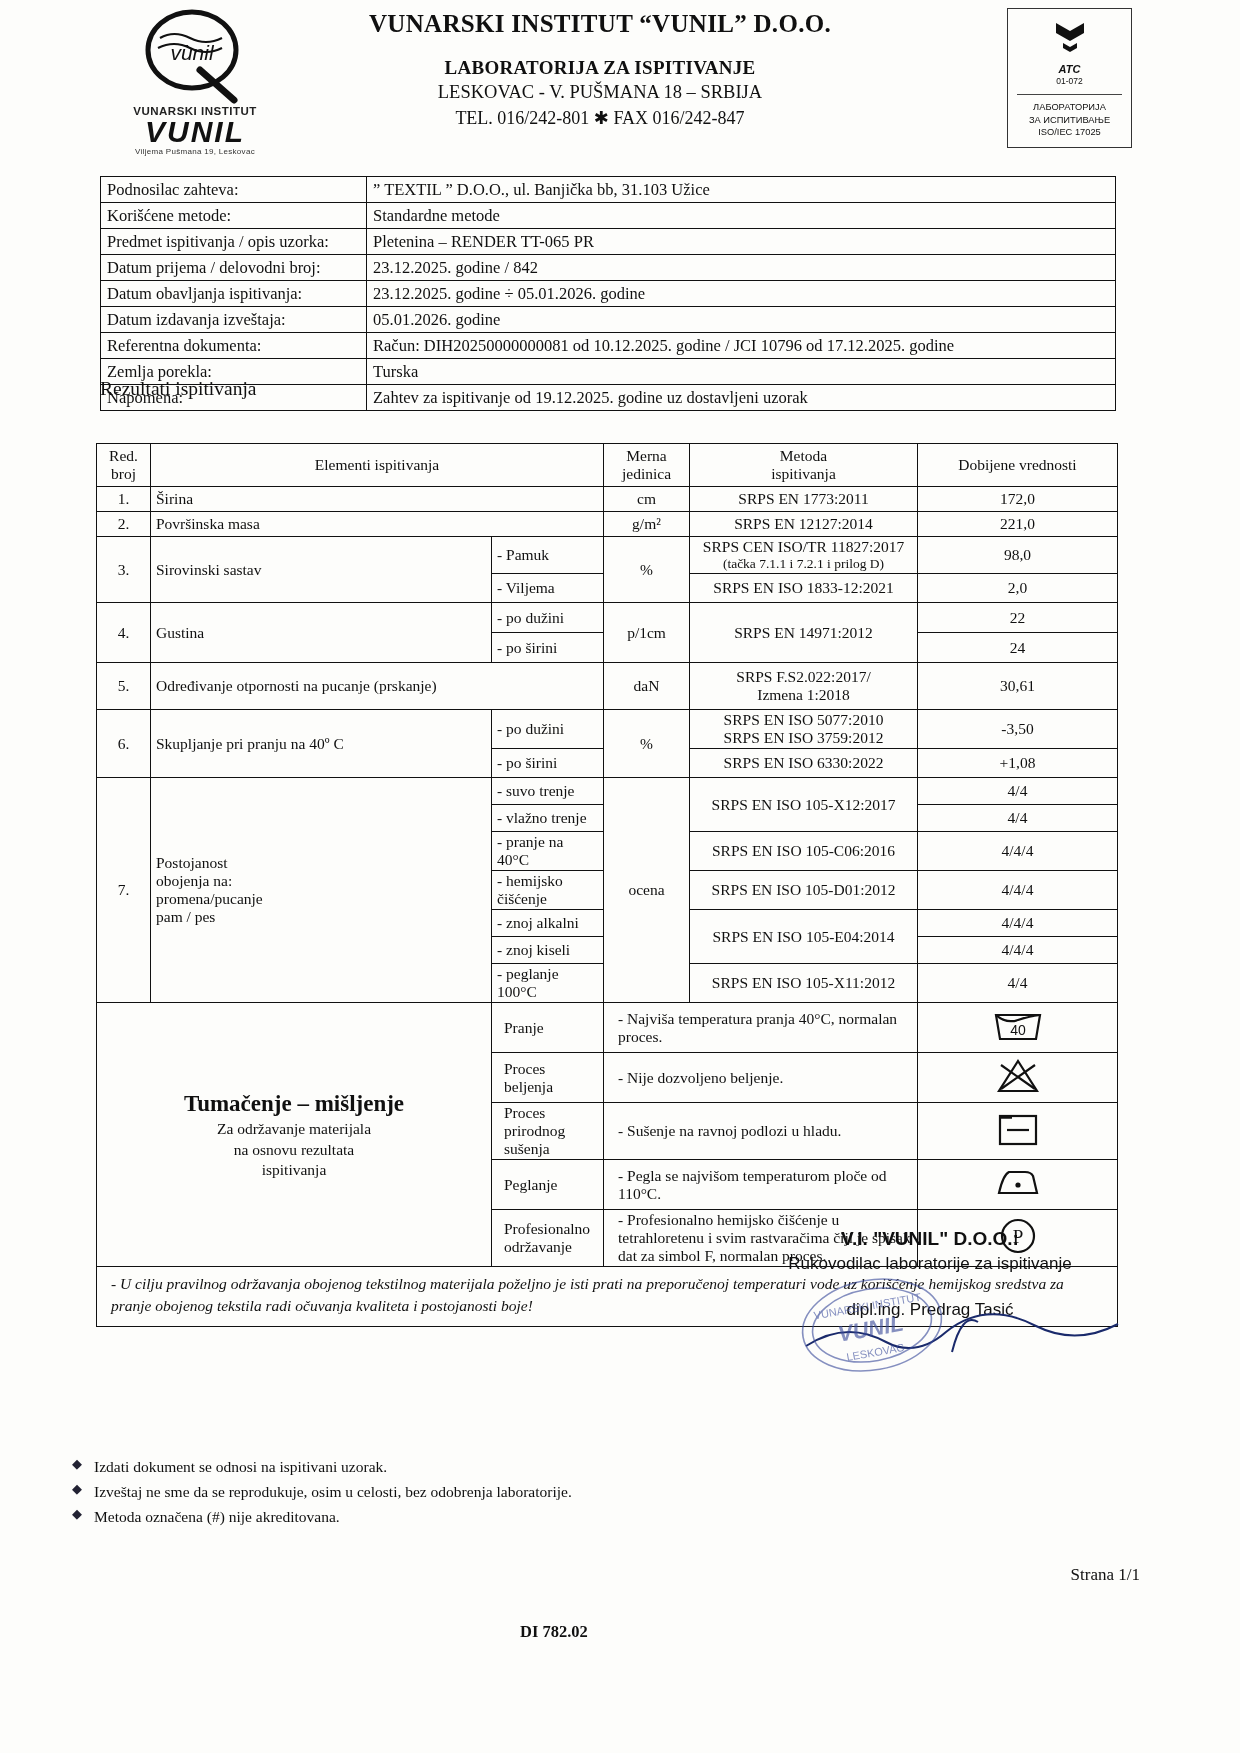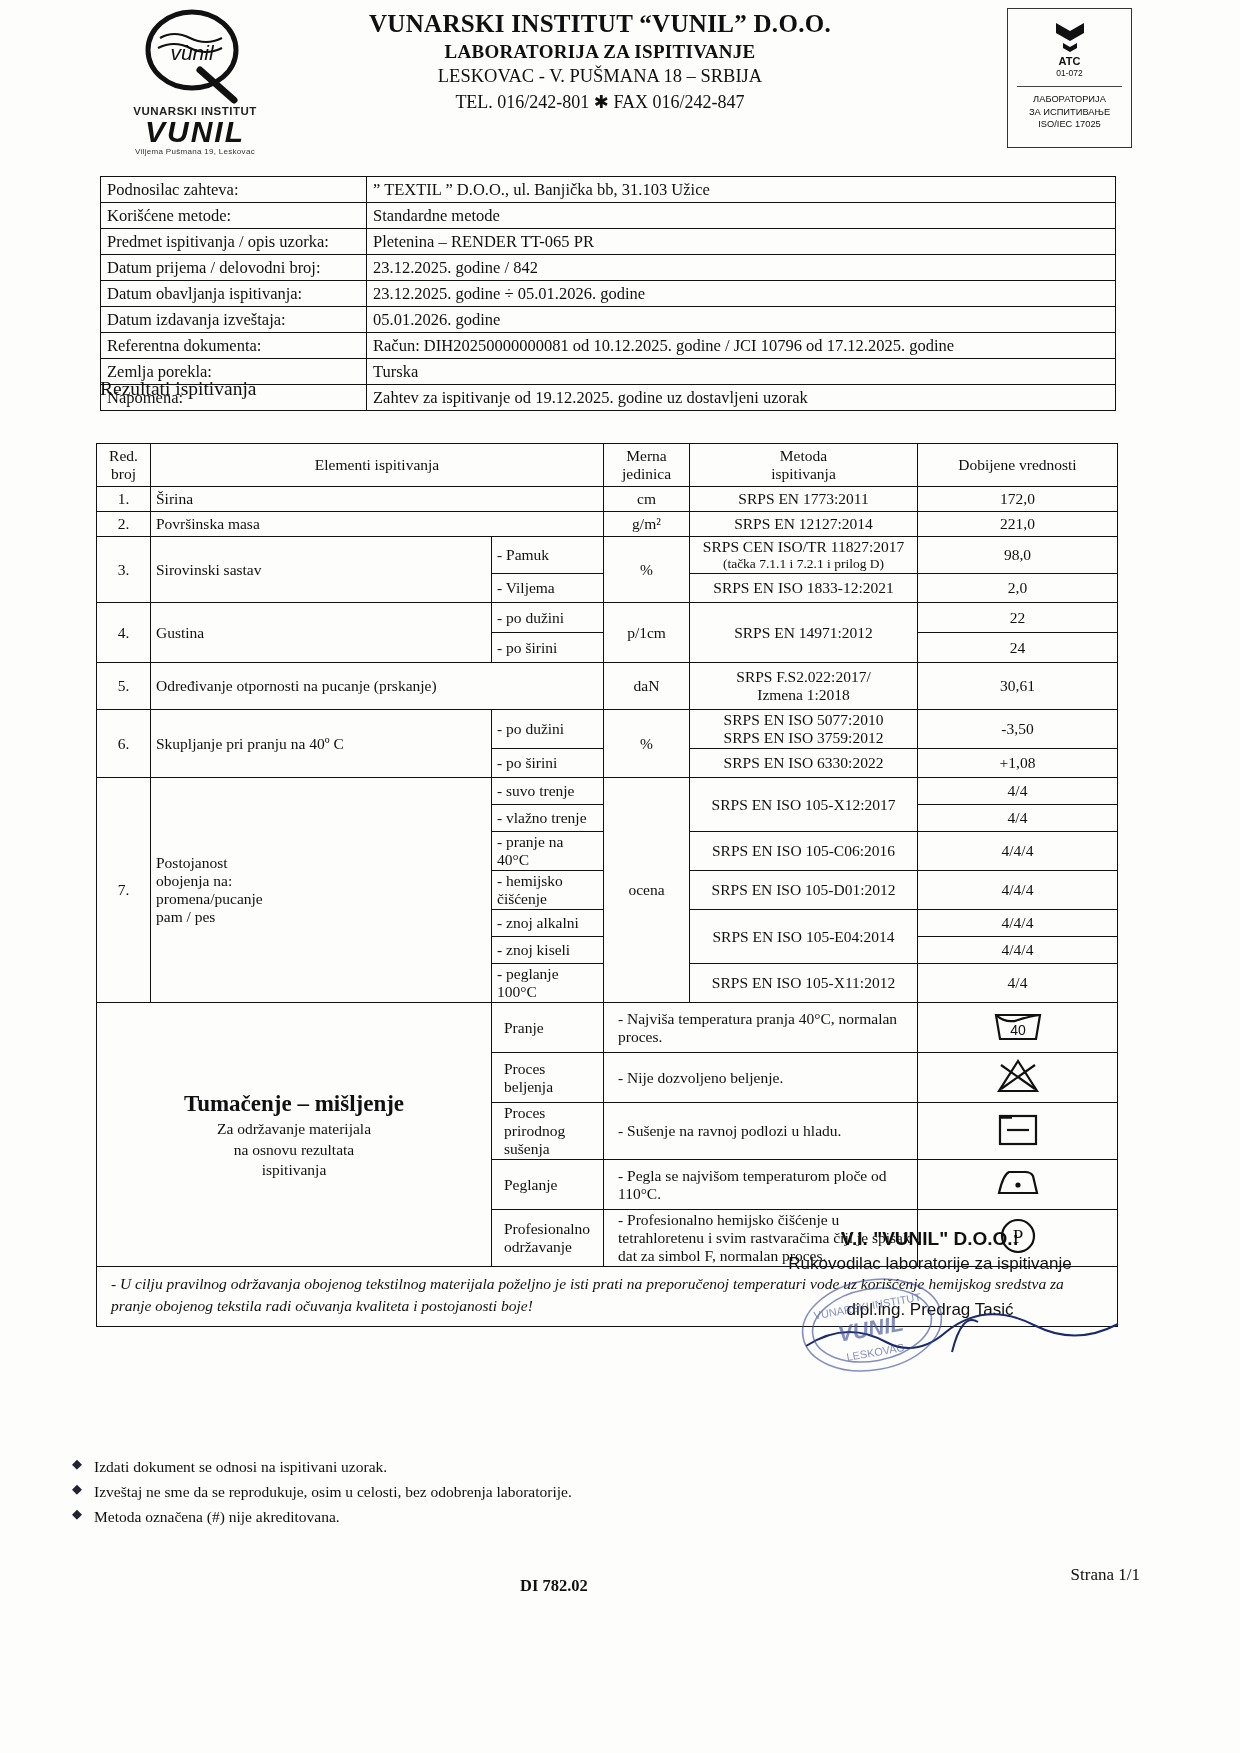--- a/index.html
+++ b/index.html
@@ -17,30 +17,30 @@
   .header { position:relative; height:170px; }
   .logo-block { position:absolute; left:95px; top:8px; width:200px; text-align:center; }
   .logo-q { position:relative; width:130px; height:95px; margin:0 auto; }
   .logo-q svg { display:block; }
   .logo-sub1 { font-family:"Liberation Sans", sans-serif; font-size:11.5px; letter-spacing:.5px; font-weight:bold; color:#222; margin-top:2px;}
   .logo-vunil { font-family:"Liberation Sans", sans-serif; font-size:30px; font-weight:bold; font-style:italic; letter-spacing:2px; color:#111; line-height:1; }
   .logo-addr { font-family:"Liberation Sans", sans-serif; font-size:8px; color:#333; letter-spacing:.3px; }
 
   .title-block { position:absolute; left:290px; top:10px; width:620px; text-align:center; }
   .t1 { font-size:25px; font-weight:bold; letter-spacing:.3px; }
-  .t2 { font-size:19px; font-weight:bold; margin-top:3px; letter-spacing:.3px;}
+  .t2 { font-size:19px; font-weight:bold; margin-top:19px; letter-spacing:.3px;}
   .t3 { font-size:18.5px; margin-top:3px; }
   .t4 { font-size:18px; margin-top:4px; }
   .report-line { margin-top:26px; text-align:center; }
   .report-title { font-size:24px; font-style:italic; font-weight:bold; letter-spacing:.4px; }
   .report-no { font-size:23px; font-style:italic; font-weight:bold; border-bottom:2px solid #111; padding:0 10px 1px 12px; margin-left:8px; }
 
   .atc-box { position:absolute; right:108px; top:8px; width:125px; height:140px; border:1.2px solid #333; text-align:center; box-sizing:border-box; padding-top:10px;}
   .atc-mark { margin:0 auto; width:40px; height:34px; }
-  .atc-name { font-family:"Liberation Sans", sans-serif; font-size:11px; font-weight:bold; margin-top:2px;}
+  .atc-name { font-family:"Liberation Sans", sans-serif; font-size:11px; font-weight:bold; margin-top:10px;font-style:italic;}
   .atc-code { font-family:"Liberation Sans", sans-serif; font-size:8.5px; margin-top:1px;}
   .atc-hr { width:86%; margin:8px auto 6px; border-top:1px solid #444;}
   .atc-l { font-family:"Liberation Sans", sans-serif; font-size:9.3px; line-height:1.35; }
 
   
   .info-table { position:absolute; left:100px; top:176px; width:1016px; border:1.2px solid #111; border-collapse:collapse; }
   .info-table td { border:1px solid #111; font-size:16.5px; padding:1px 6px; vertical-align:middle; height:23px;}
   .info-table td.k { width:253px; }
   .info-table td.v { }
 
@@ -70,21 +70,21 @@
   .sig1 { font-size:19px; font-weight:bold; }
   .sig2 { font-size:17px; margin-top:4px;}
   .sig3 { font-size:17px; margin-top:26px;}
   .sig-line { position:absolute; right:118px; top:1316px; width:320px; height:40px; }
 
   .stamp { position:absolute; left:790px; top:1270px; width:220px; height:110px; opacity:.72; }
 
   .bullets { position:absolute; left:72px; top:1455px; font-size:15.5px; line-height:1.6; }
   .bullets .b { display:flex; align-items:flex-start; }
   .bullets .dia { color:#223; margin-right:12px; font-size:13px; line-height:1.45;}
-  .di { position:absolute; left:520px; top:1576px; font-weight:bold; font-size:16.5px; font-family:"Liberation Serif", serif;}
+  .di { position:absolute; left:520px; top:1622px; font-weight:bold; font-size:16.5px; font-family:"Liberation Serif", serif;}
   .strana { position:absolute; right:100px; top:1565px; font-size:17px; }
 
   svg { overflow:visible; }
 </style>
 </head>
 <body>
 
 <div class="page">
 
   <div class="header">

